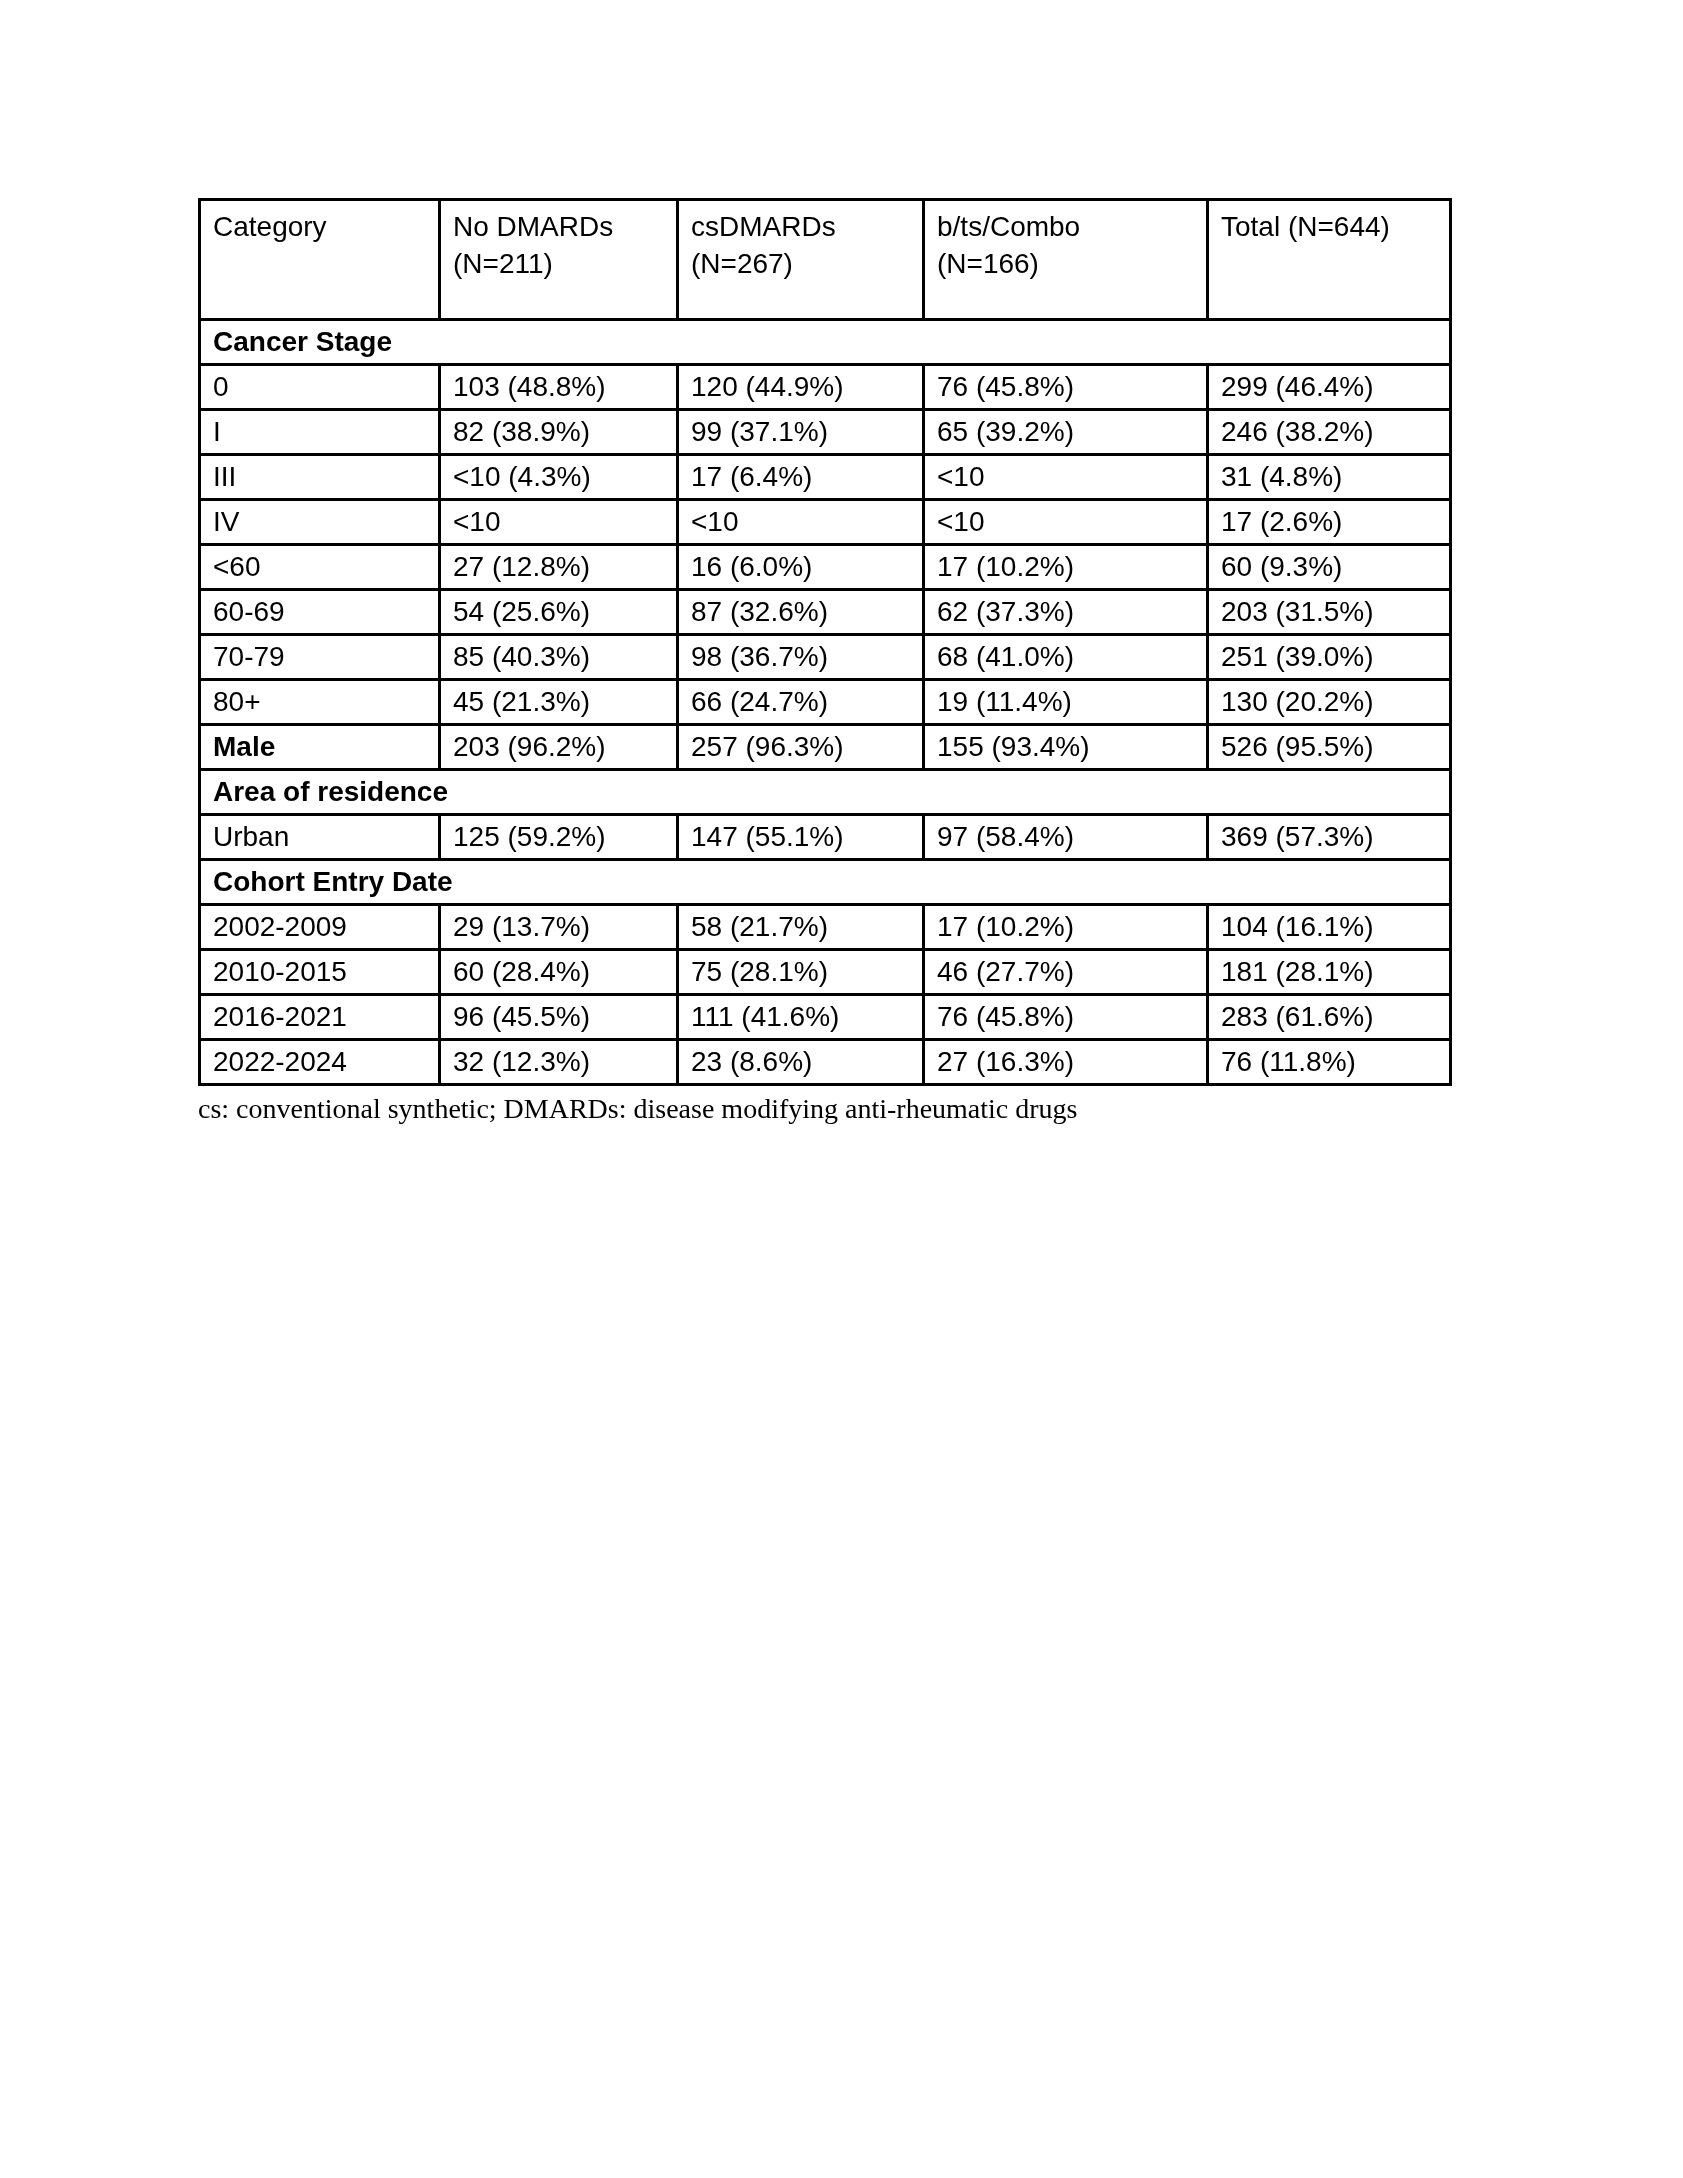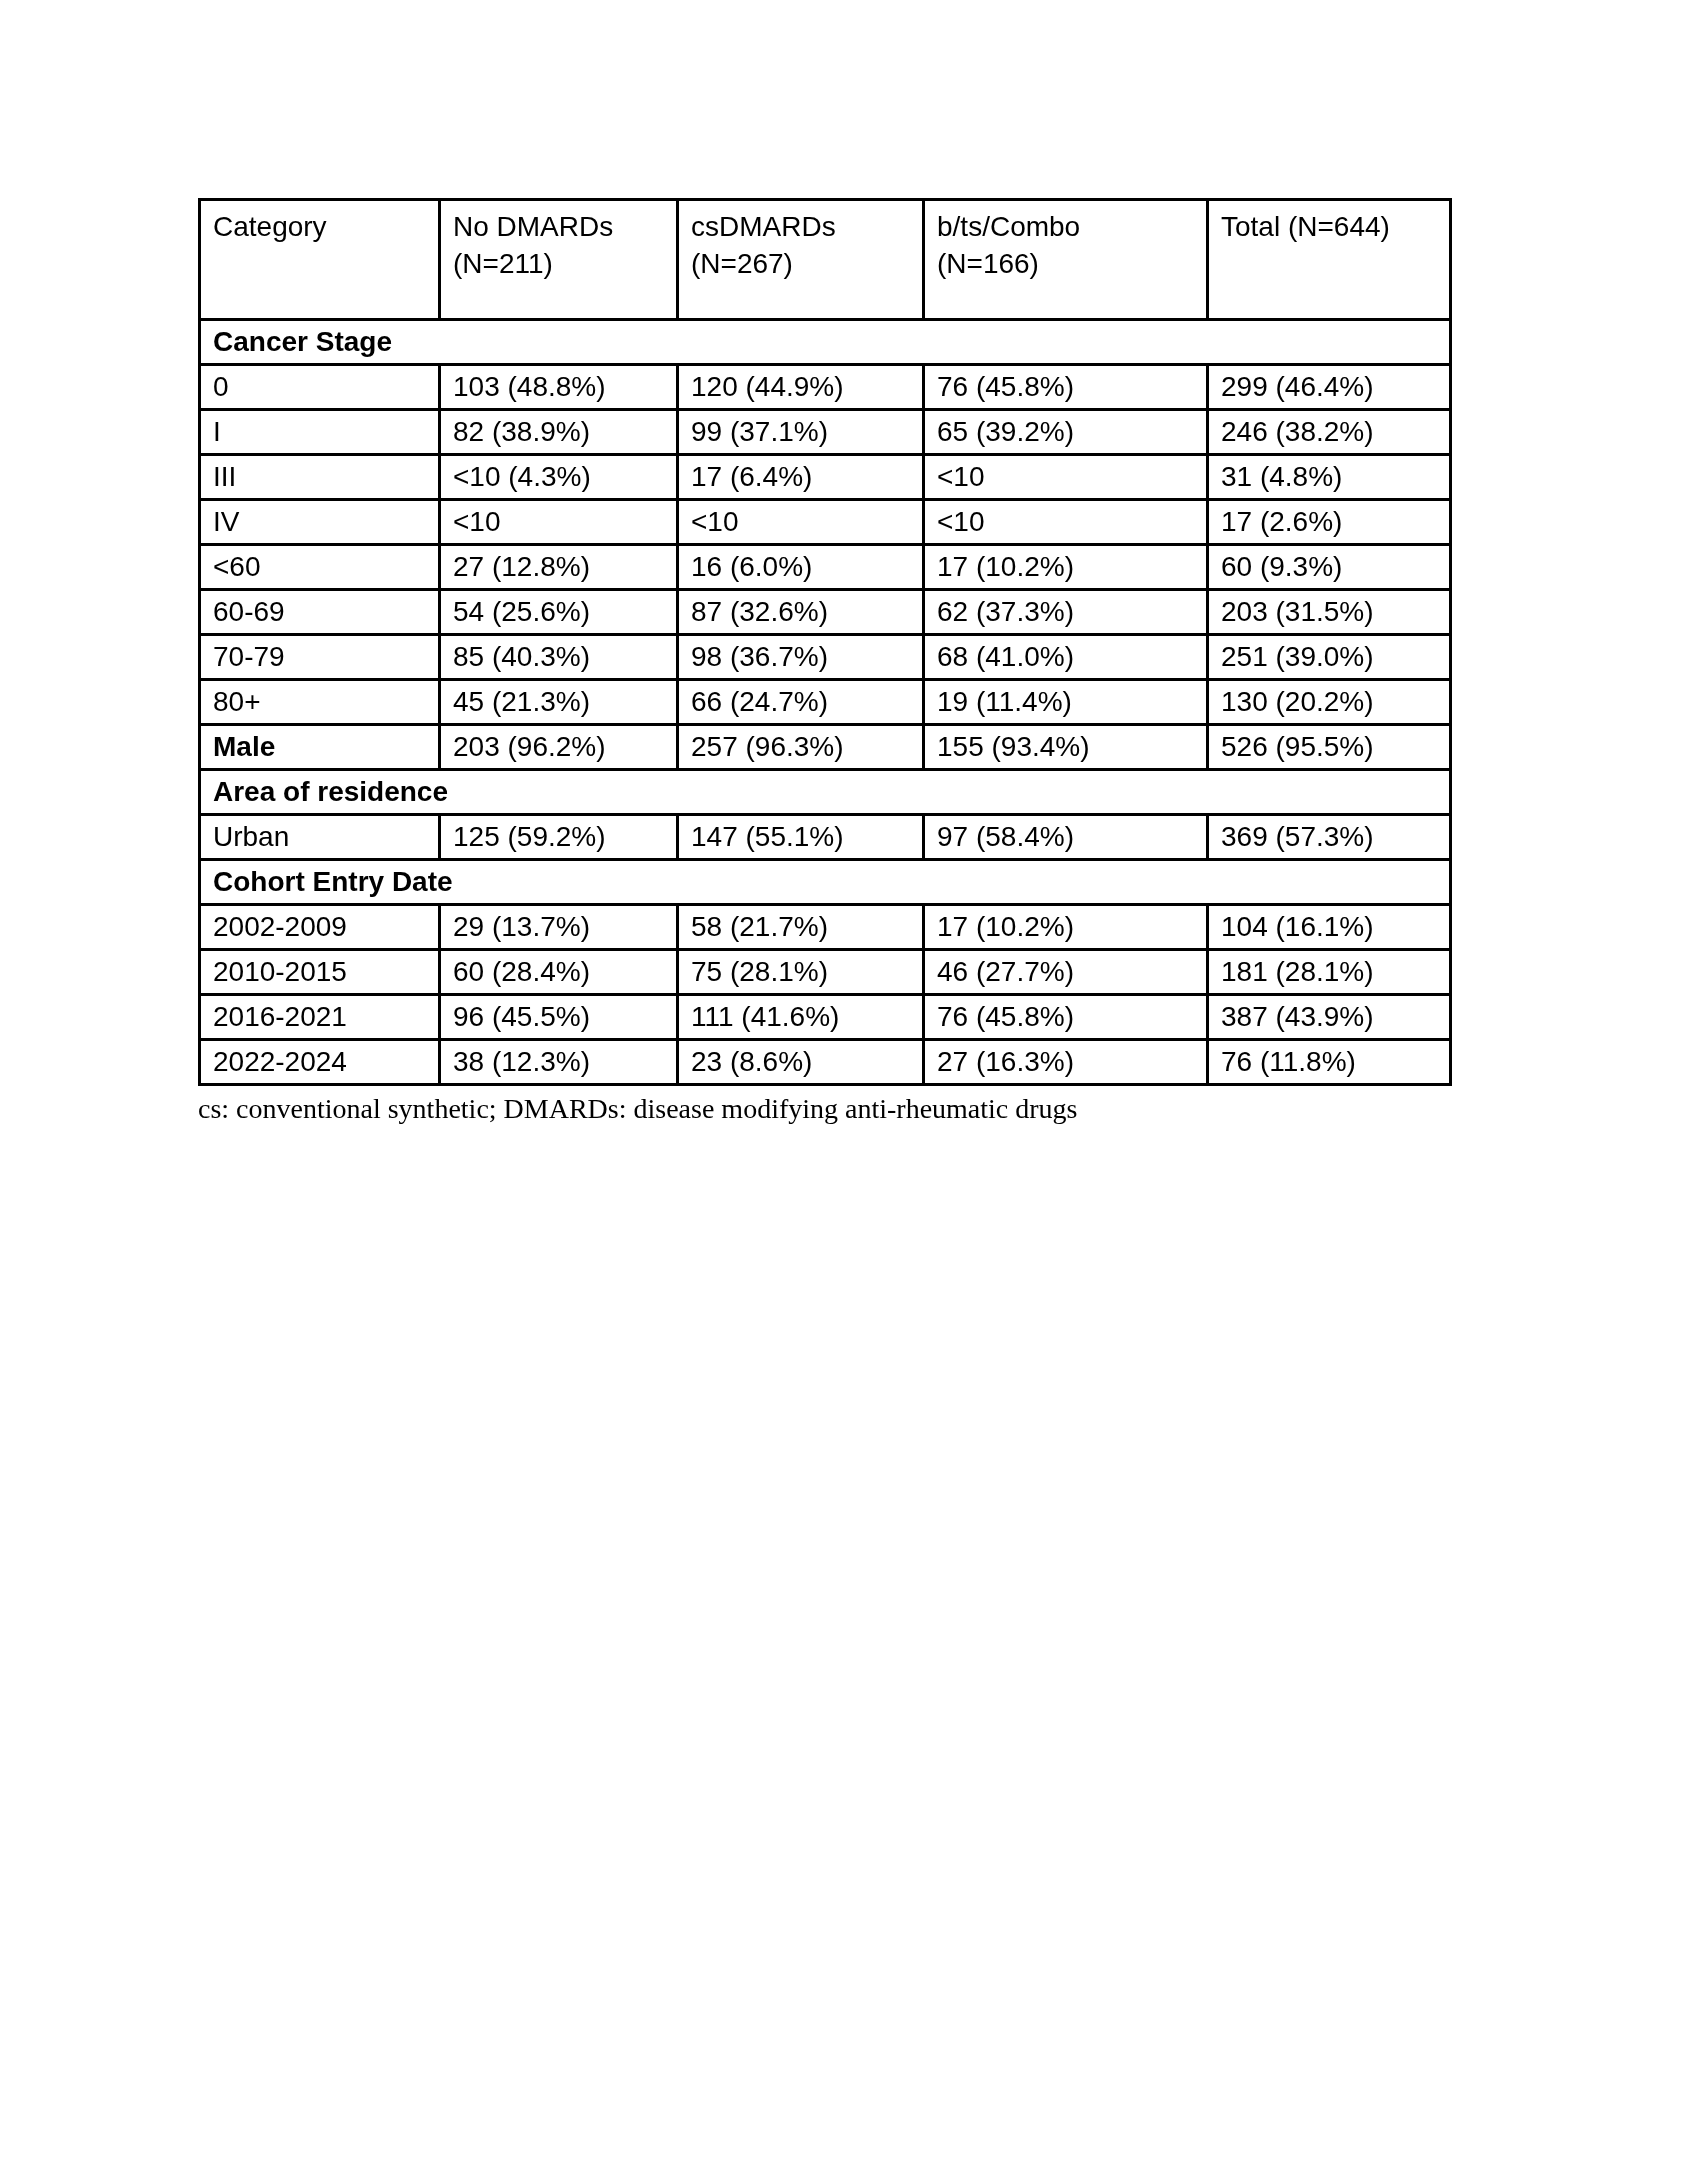--- a/index.html
+++ b/index.html
@@ -179,25 +179,25 @@
           <td>60 (28.4%)</td>
           <td>75 (28.1%)</td>
           <td>46 (27.7%)</td>
           <td>181 (28.1%)</td>
         </tr>
         <tr>
           <td>2016-2021</td>
           <td>96 (45.5%)</td>
           <td>111 (41.6%)</td>
           <td>76 (45.8%)</td>
-          <td>387 (43.9%)</td>
+          <td>283 (61.6%)</td>
         </tr>
         <tr>
           <td>2022-2024</td>
-          <td>38 (12.3%)</td>
+          <td>32 (12.3%)</td>
           <td>23 (8.6%)</td>
           <td>27 (16.3%)</td>
           <td>76 (11.8%)</td>
         </tr>
       </tbody>
     </table>
     <div class="footnote">cs: conventional synthetic; DMARDs: disease modifying anti-rheumatic drugs</div>
   </div>
 </div>
 

